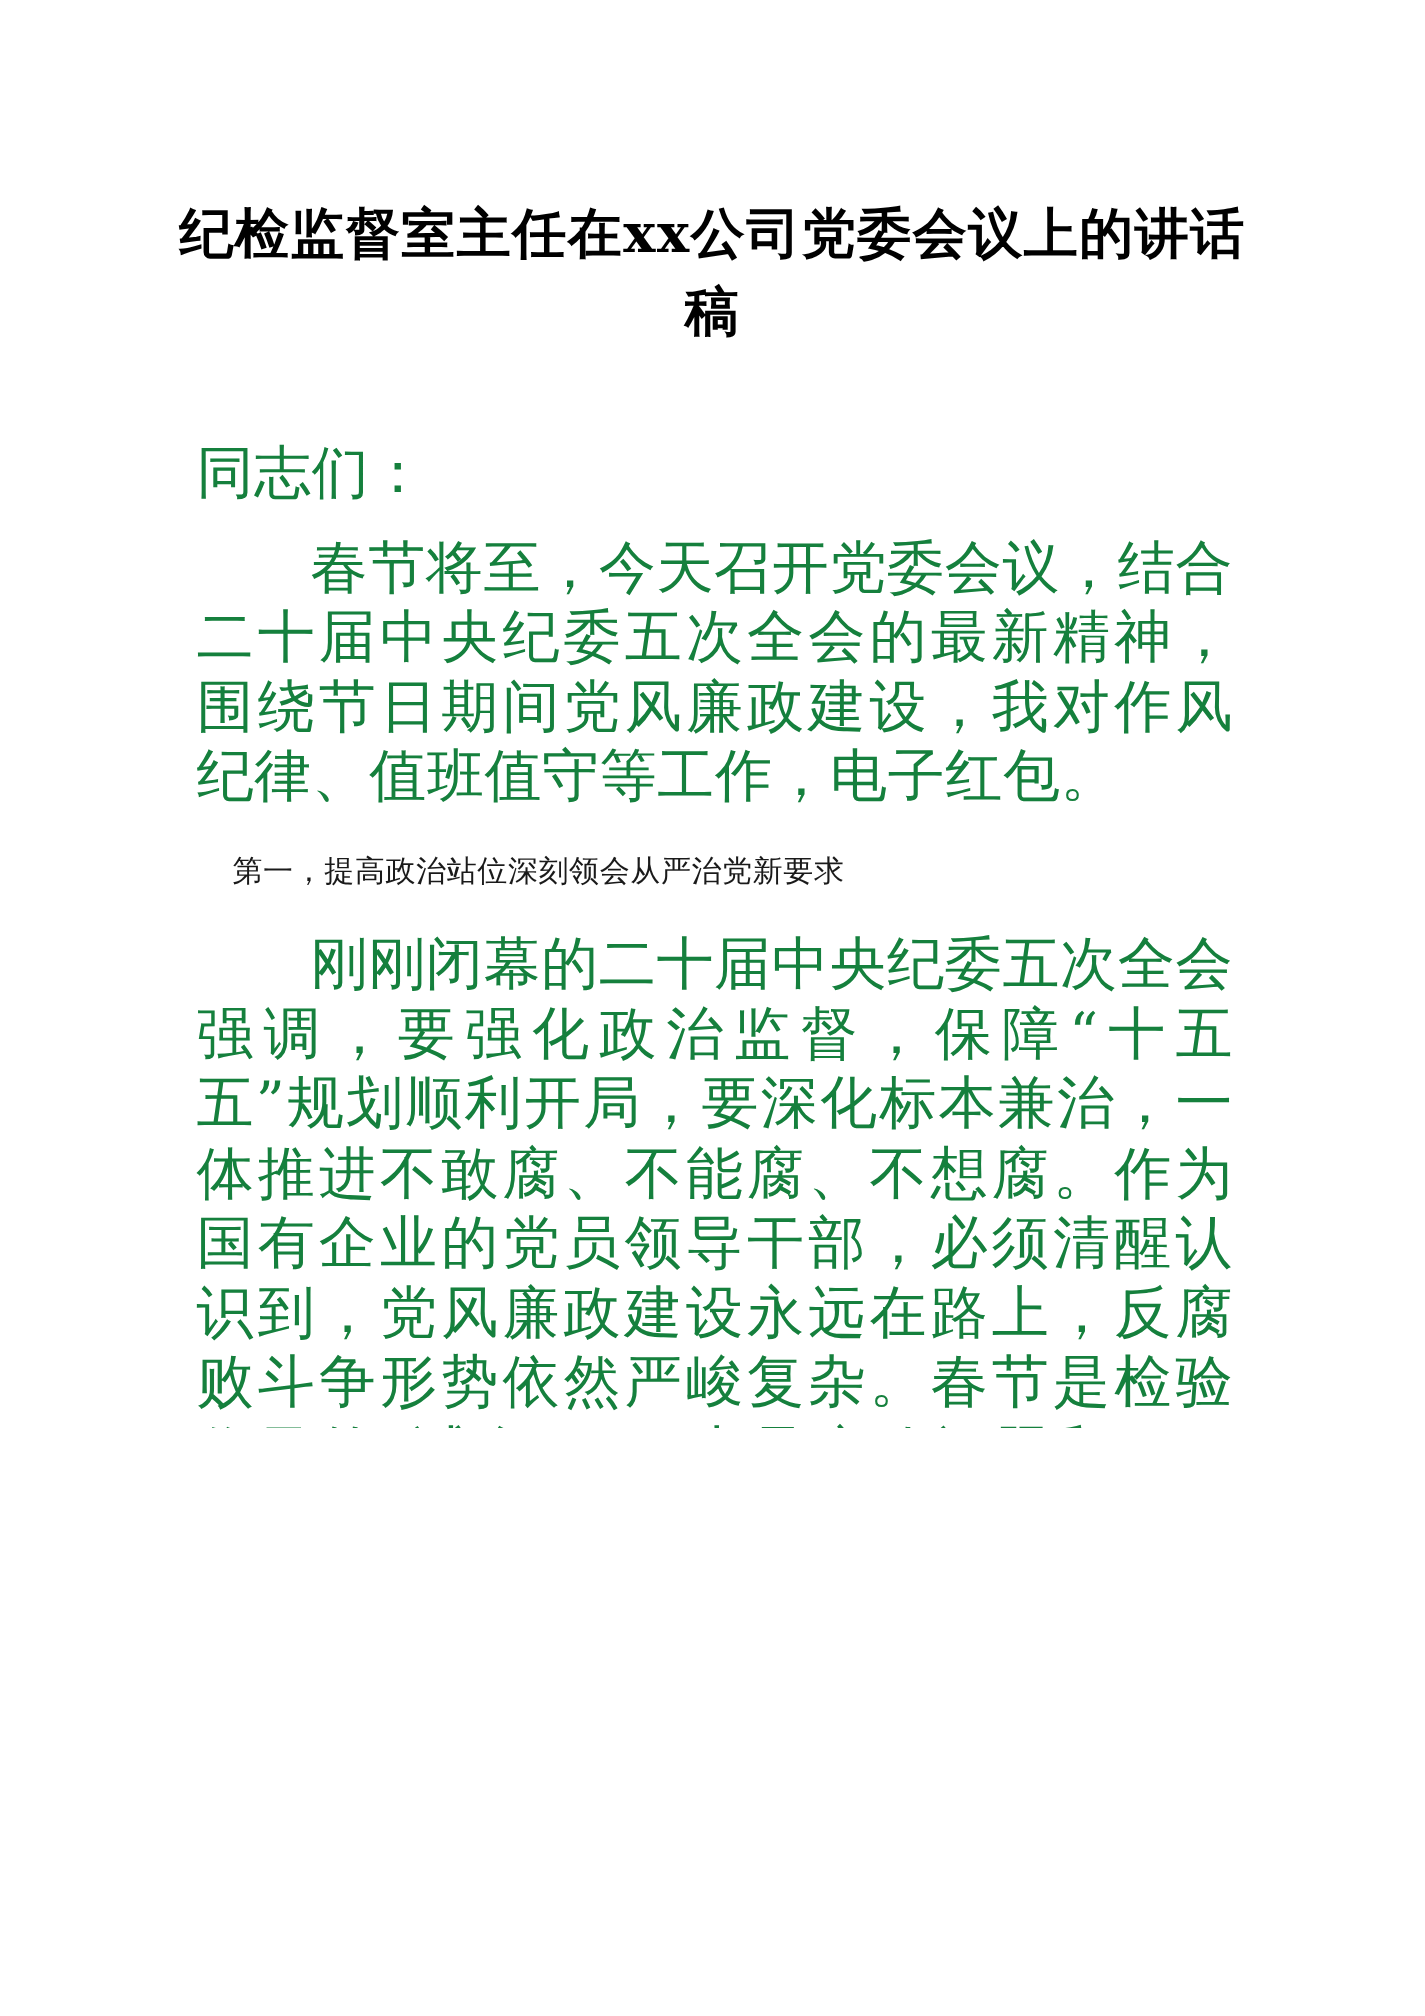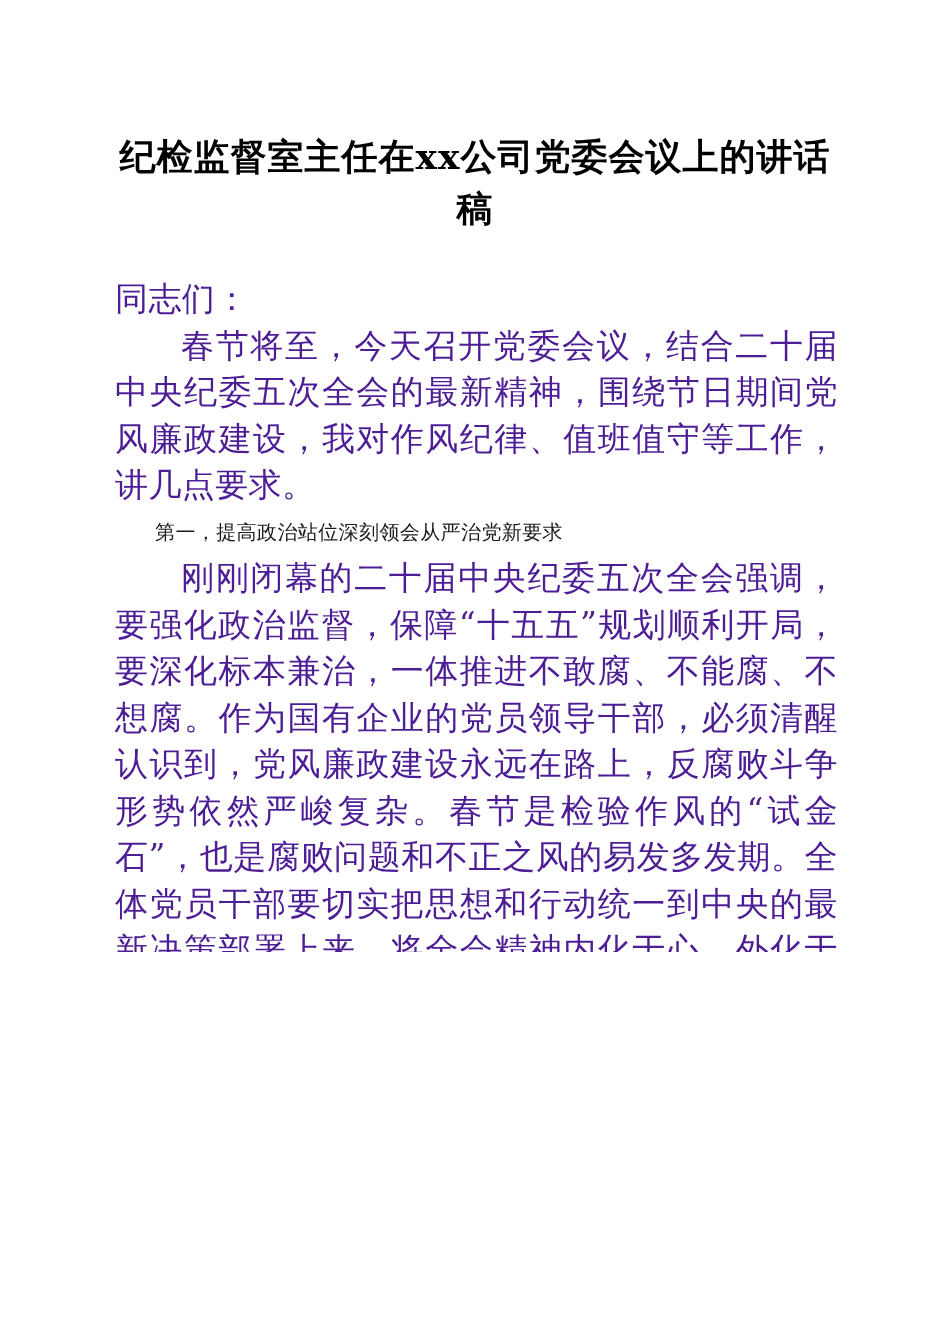--- a/index.html
+++ b/index.html
@@ -30,24 +30,24 @@
     margin: 0;
   }
   .body-block {
     position: absolute;
     left: 115px;
     top: 276px;
     width: 723px;
   }
   .para {
     font-family: "DejaVu Serif", "Liberation Serif", serif;
-    font-size: 33px;
+    font-size: 38px;
     line-height: 46.5px;
-    color: #4c1d95;
-    margin: 0;
+    color: #15803d;
+    margin: 16px;
     text-align: justify;
     text-justify: inter-character;
     text-align-last: left;
     letter-spacing: 0.4px;
     word-break: break-all;
   }
   .para.indent {
     text-indent: 2em;
   }
   .heading {
@@ -66,21 +66,21 @@
 <body>
 
 <div class="page">
 
   <h1 class="doc-title">纪检监督室主任在xx公司党委会议上的讲话稿</h1>
 
   <div class="body-block">
 
     <p class="para">同志们：</p>
 
-    <p class="para indent">春节将至，今天召开党委会议，结合二十届中央纪委五次全会的最新精神，围绕节日期间党风廉政建设，我对作风纪律、值班值守等工作，讲几点要求。</p>
+    <p class="para indent">春节将至，今天召开党委会议，结合二十届中央纪委五次全会的最新精神，围绕节日期间党风廉政建设，我对作风纪律、值班值守等工作，电子红包。</p>
 
     <p class="heading">第一，提高政治站位深刻领会从严治党新要求</p>
 
     <p class="para indent">刚刚闭幕的二十届中央纪委五次全会强调，要强化政治监督，保障“十五五”规划顺利开局，要深化标本兼治，一体推进不敢腐、不能腐、不想腐。作为国有企业的党员领导干部，必须清醒认识到，党风廉政建设永远在路上，反腐败斗争形势依然严峻复杂。春节是检验作风的“试金石”，也是腐败问题和不正之风的易发多发期。全体党员干部要切实把思想和行动统一到中央的最新决策部署上来，将全会精神内化于心、外化于行，以高度的政治自觉，围绕节日期间党风廉政建设，确保节日期间风清气正。</p>
 
 
 
   </div>
 
 </div>

